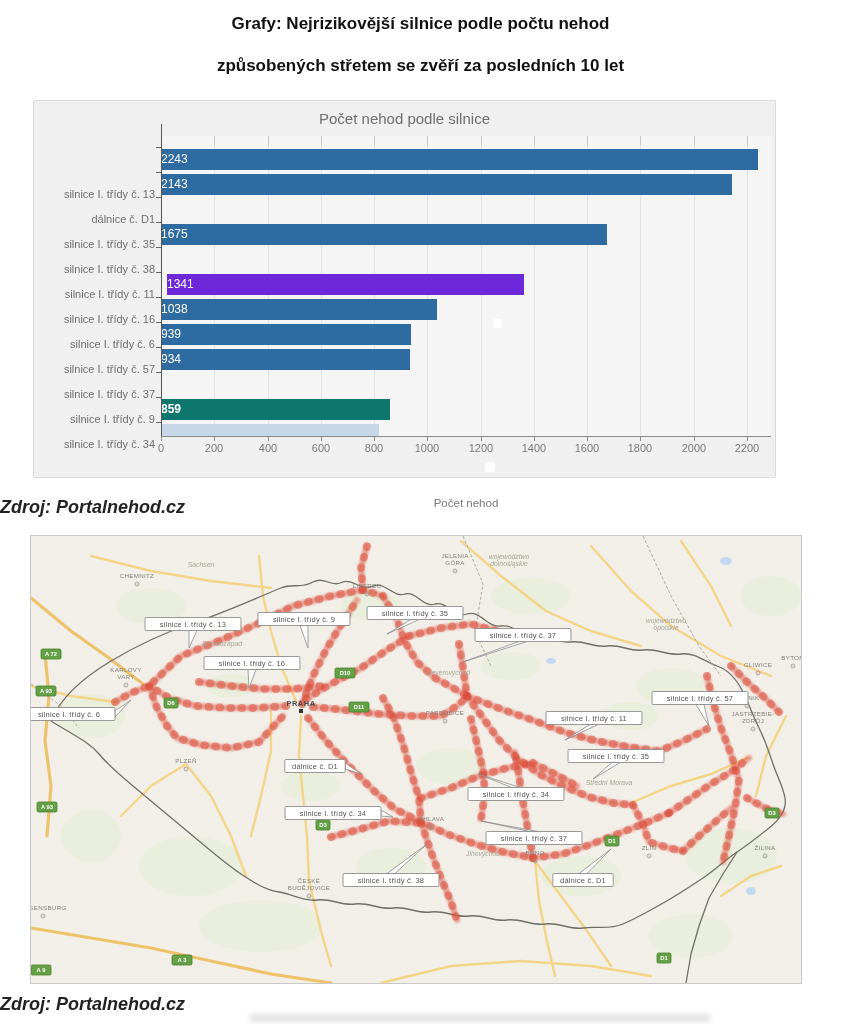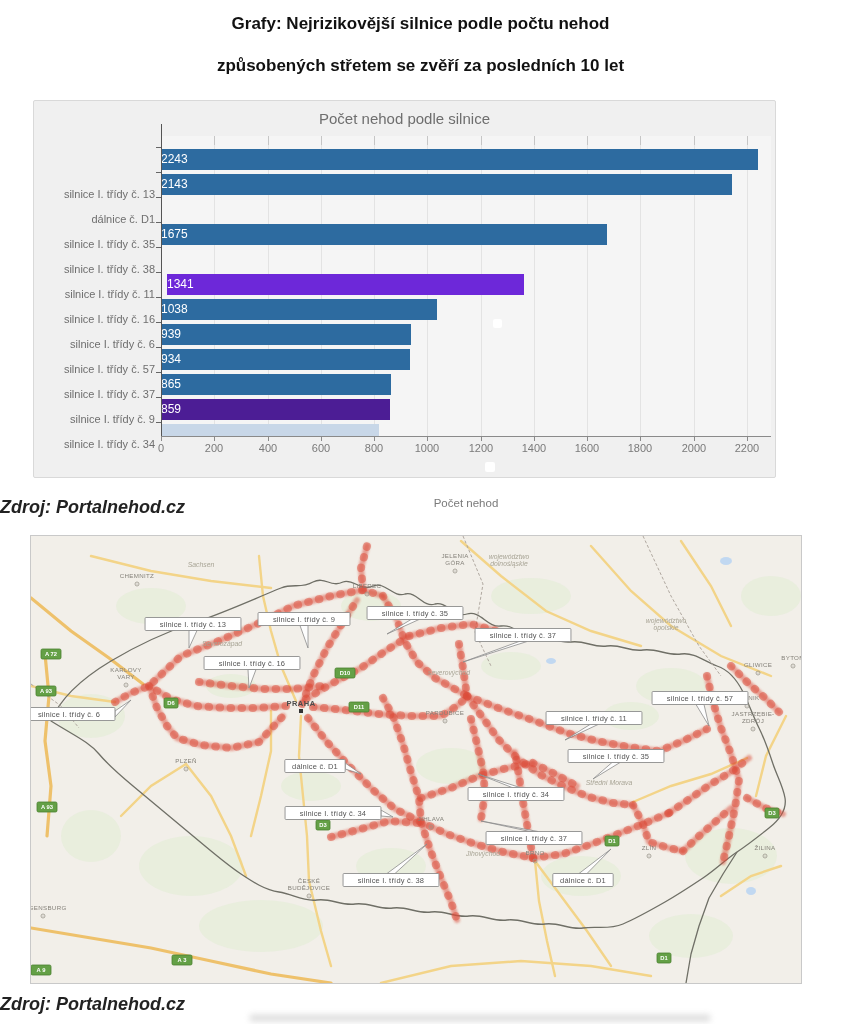--- a/index.html
+++ b/index.html
@@ -147,24 +147,21 @@
       </div>
       <div class="bar" style="top: 163px; width: 276px; background: rgb(45, 107, 160);">
         <span>1038</span>
       </div>
       <div class="bar" style="top: 188px; width: 250px; background: rgb(45, 107, 160);">
         <span>939</span>
       </div>
       <div class="bar" style="top: 213px; width: 249px; background: rgb(45, 107, 160);">
         <span>934</span>
       </div>
-      <div class="bar" style="top: 238px; width: 230px; background: rgb(45, 107, 160);">
-        <span>865</span>
-      </div>
-      <div class="bar" style="top: 263px; width: 229px; background: #4c1d95;">
+      <div class="bar" style="top: 263px; width: 229px; background: #0f766e; font-weight: bold;">
         <span>859</span>
       </div>
       <div class="partialbar" style="top: 288px; width: 218px; background: rgb(200, 215, 232);"></div>
       <div class="yaxis" style=""></div>
       <div class="xaxis" style=""></div>
     </div>
   <div class="xlabel">Počet nehod</div>
   <div class="whitedot" style="left:459px;top:218px;width:9px;height:9px;"></div>
   <div class="whitedot" style="left:451px;top:361px;width:10px;height:10px;"></div>
 </div>

